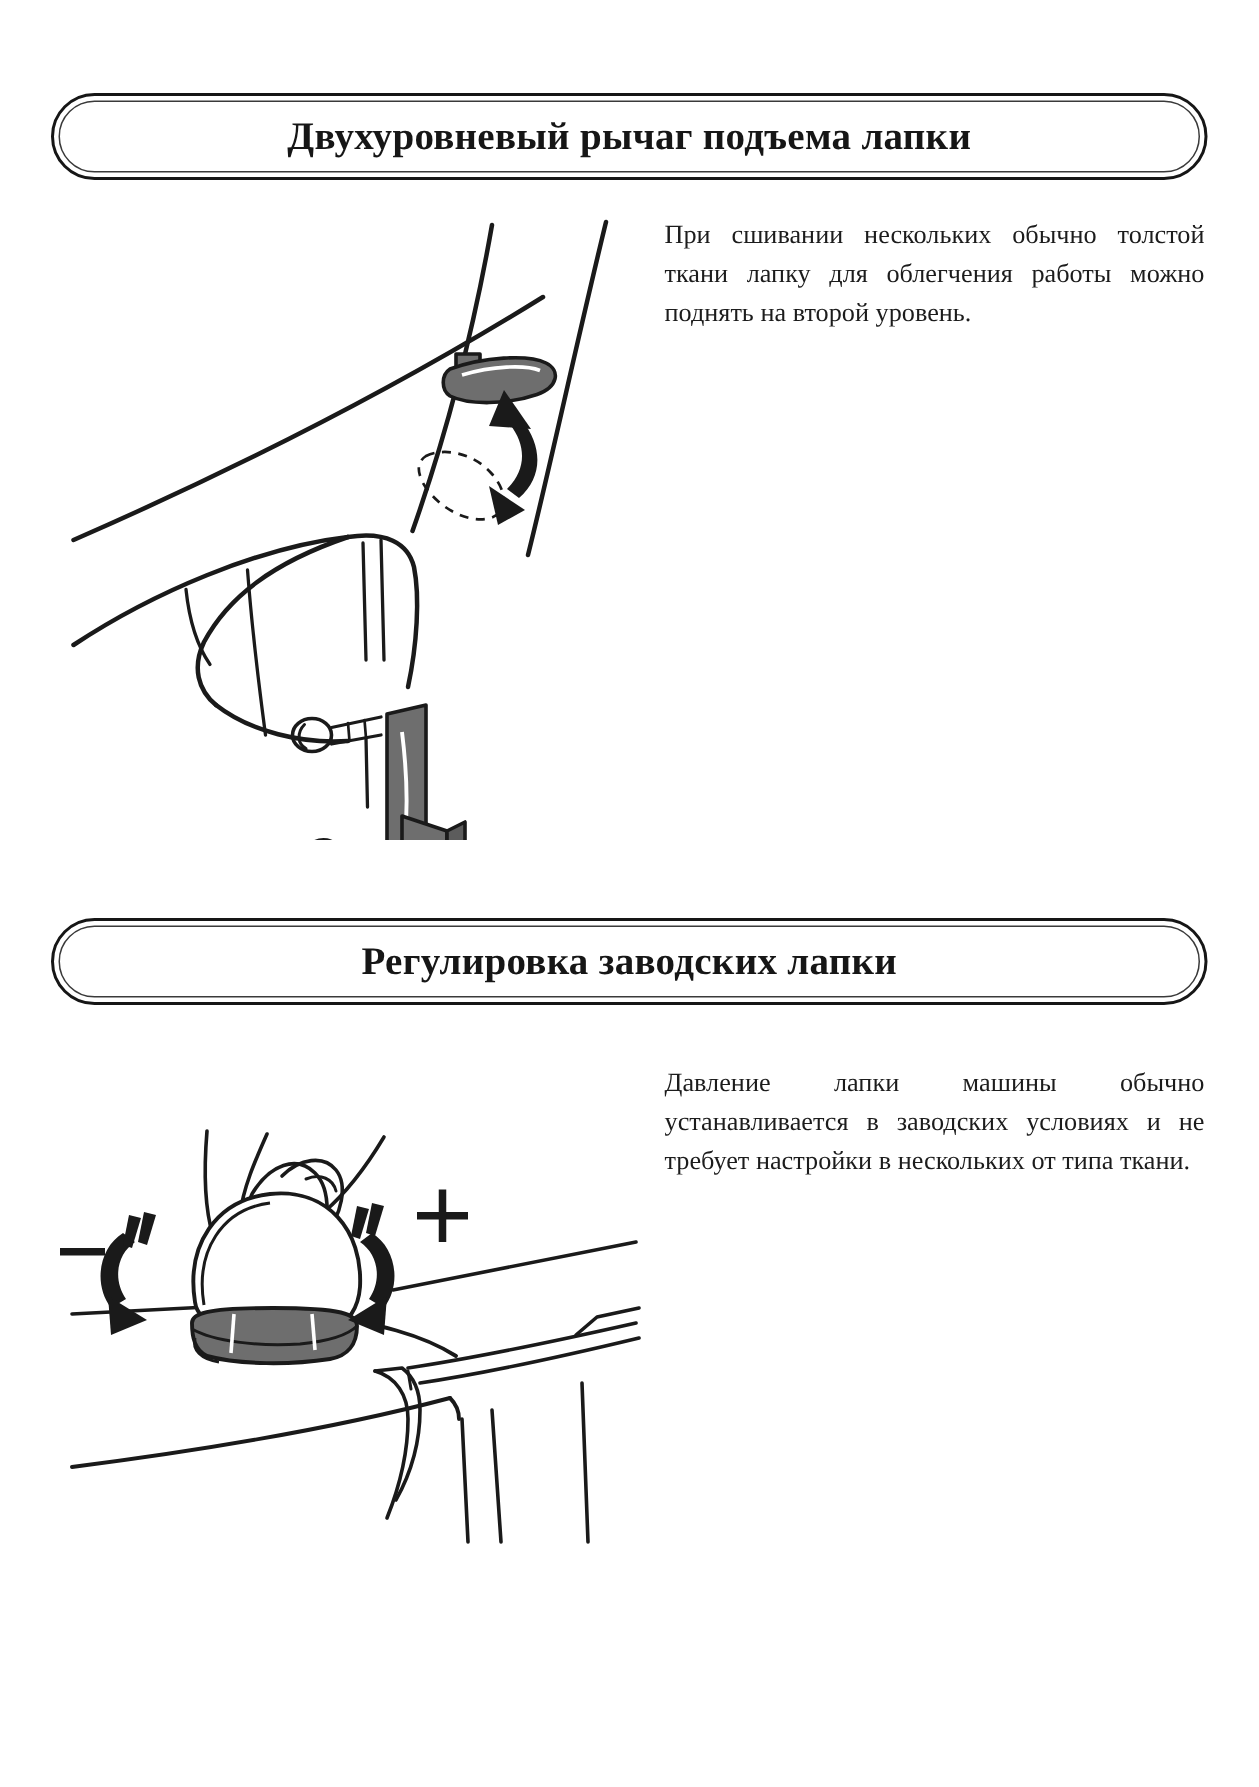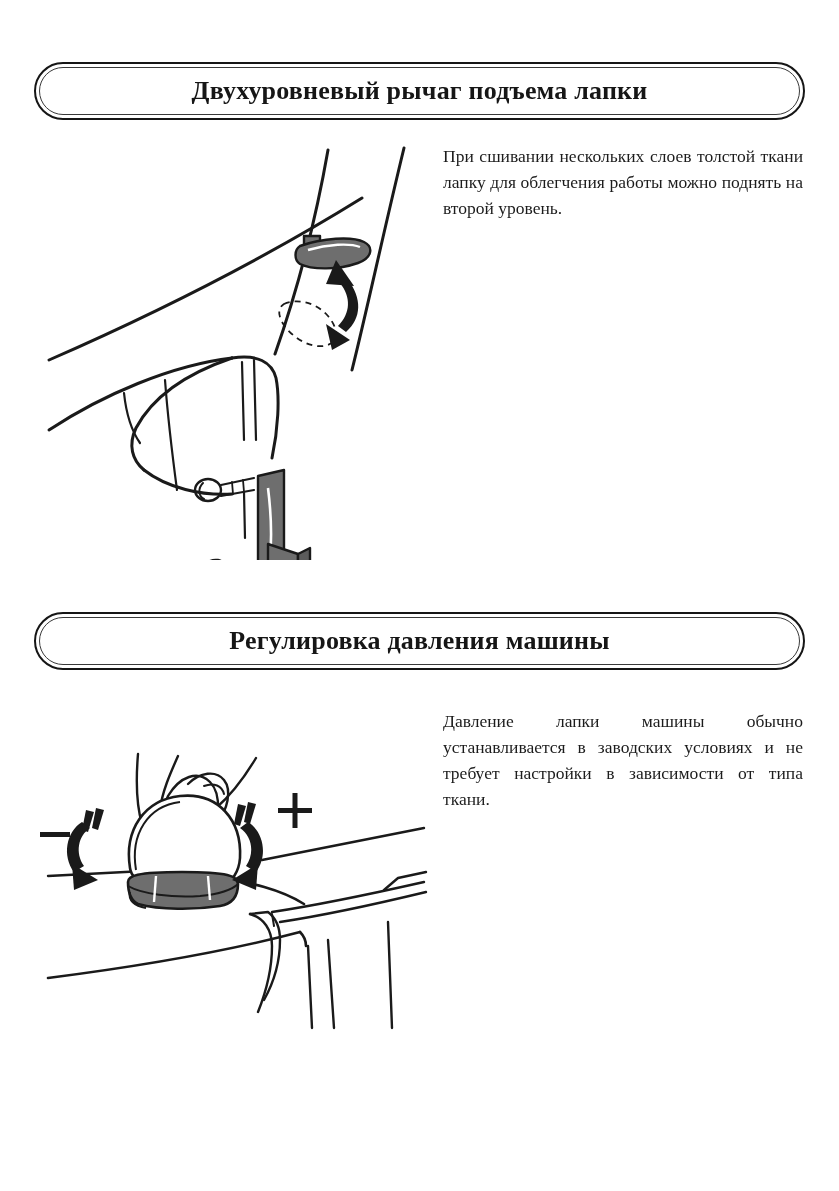--- a/index.html
+++ b/index.html
@@ -197,25 +197,25 @@
 
       <g fill="#1a1a1a" stroke="none">
         <path d="M316 140 C 330 158, 330 178, 314 192 L 306 186 C 319 173, 319 157, 308 143 Z"></path>
         <path d="M304 120 L 322 146 L 294 144 Z"></path>
         <path d="M318 200 L 294 184 L 300 210 Z"></path>
       </g>
     </svg>
   </div>
 
   <div class="text-col" id="text-col-1">
-    <p class="para">При сшивании нескольких слоев толстой ткани лапку для облегчения работы можно поднять на второй уровень.</p>
+    <p class="para">При сшивании нескольких обычно толстой ткани лапку для облегчения работы можно поднять на второй уровень.</p>
   </div>
 
   <div class="heading-pill" id="heading-2">
-    <div class="heading-text">Регулировка давления машины</div>
+    <div class="heading-text">Регулировка заводских лапки</div>
   </div>
 
   <div class="illus" id="illus-2">
     <svg viewBox="0 0 400 330" xmlns="http://www.w3.org/2000/svg">
       <g fill="none" stroke="#1a1a1a" stroke-width="2.6" stroke-linecap="round" stroke-linejoin="round">
 
         <path d="M16 176 L 170 168" stroke-width="2.4"></path>
         <path d="M230 160 L 392 128" stroke-width="2.4"></path>
 
         <path d="M176 176 C 220 182, 250 190, 272 204"></path>
@@ -289,16 +289,16 @@
       </g>
 
       <g>
         <rect x="246" y="108" width="34" height="5" fill="#1a1a1a"></rect>
         <rect x="260.5" y="93" width="5" height="35" fill="#1a1a1a"></rect>
       </g>
     </svg>
   </div>
 
   <div class="text-col" id="text-col-2">
-    <p class="para">Давление лапки машины обычно устанавливается в заводских условиях и не требует настройки в зависимости от типа ткани.</p>
+    <p class="para">Давление лапки машины обычно устанавливается в заводских условиях и не требует настройки в нескольких от типа ткани.</p>
   </div>
 
 </div>
 
 </body></html>

